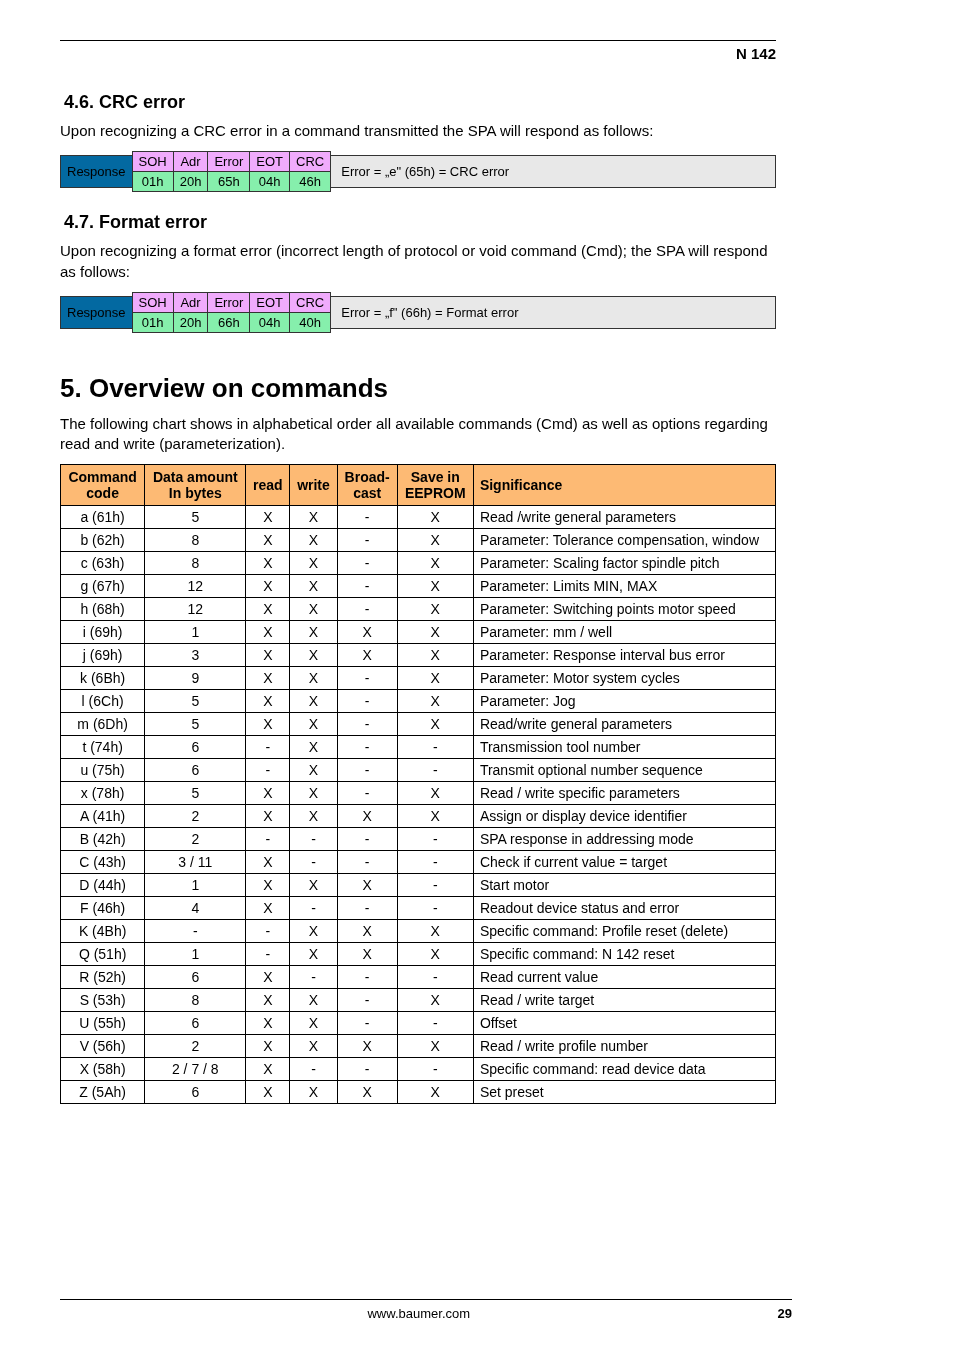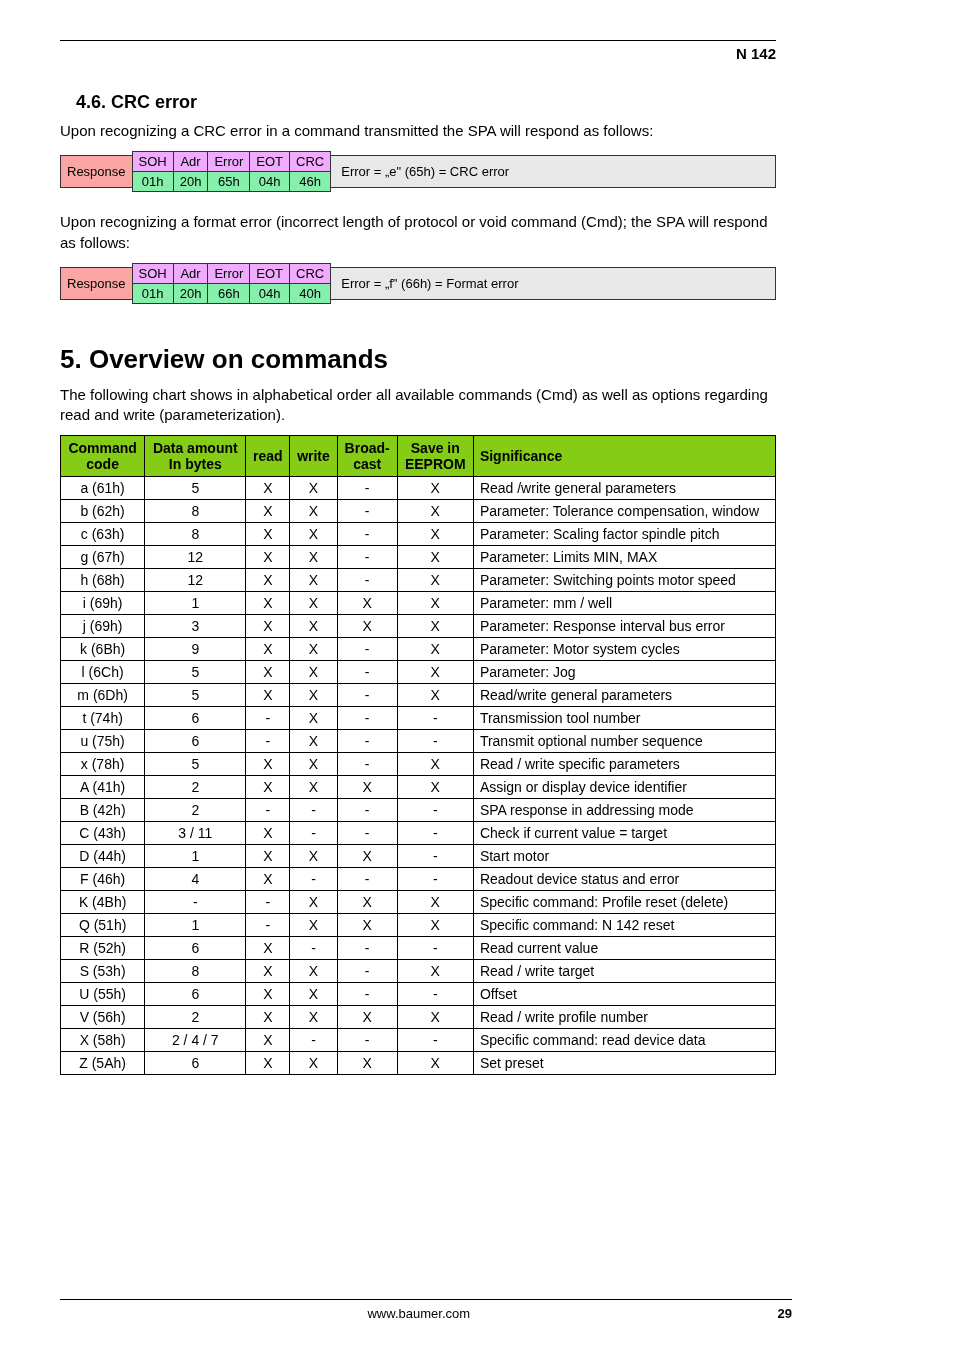--- a/index.html
+++ b/index.html
@@ -23,21 +23,21 @@
   }
   .doc-id {
     text-align: right;
     font-weight: bold;
     font-size: 15px;
     margin-bottom: 30px;
   }
   h2.section-title {
     font-size: 18px;
     font-weight: bold;
-    margin: 20px 0 8px 16px;
+    margin: 20px 0 8px 4px;
   }
   h1.chapter-title {
     font-size: 26px;
     font-weight: bold;
     margin: 40px 0 10px 0;
   }
   p.body {
     font-size: 15px;
     margin: 6px 0 10px 0;
     line-height: 1.35;
@@ -56,42 +56,42 @@
     background: #f0abfc;
     font-weight: normal;
   }
   .packet-wrap {
     display: flex;
     align-items: center;
     gap: 0;
     margin-bottom: 20px;
   }
   .packet-label {
-    background: #fca5a5;
+    background: #0369a1;
     border: 1px solid #333;
     font-size: 13px;
     padding: 8px 6px;
     border-right: none;
   }
   .packet-note {
     font-size: 13px;
     background: #e8e8e8;
     padding: 8px 10px;
     border: 1px solid #333;
     border-left: none;
     flex: 1;
   }
   table.cmd {
     border-collapse: collapse;
     font-size: 14px;
     width: 100%;
     margin-top: 10px;
   }
   table.cmd th {
-    background: #84cc16;
+    background: #fdba74;
     border: 1px solid #000;
     padding: 4px 6px;
     font-weight: bold;
     text-align: left;
   }
   table.cmd th.center {
     text-align: center;
   }
   table.cmd td {
     border: 1px solid #000;
@@ -138,20 +138,21 @@
         <td>20h</td>
         <td>65h</td>
         <td>04h</td>
         <td>46h</td>
       </tr>
     </tbody>
       </table>
     <div class="packet-note">Error = „e" (65h)  = CRC error</div>
   </div>
 
+  <h2 class="section-title">4.7.   Format error</h2>
   <p class="body">Upon recognizing a format error (incorrect length of protocol or void command (Cmd); the SPA will respond as follows:</p>
 
   <div class="packet-wrap">
     <div class="packet-label">Response</div>
     <table class="packet">
       <tbody>
           <tr>
         <th>SOH</th>
         <th>Adr</th>
         <th>Error</th>
@@ -405,21 +406,21 @@
           <td class="center">V  (56h)</td>
           <td class="center">2</td>
           <td class="center">X</td>
           <td class="center">X</td>
           <td class="center">X</td>
           <td class="center">X</td>
           <td>Read / write profile number</td>
         </tr>
         <tr>
           <td class="center">X  (58h)</td>
-          <td class="center">2 / 4 / 7</td>
+          <td class="center">2 / 7 / 8</td>
           <td class="center">X</td>
           <td class="center">-</td>
           <td class="center">-</td>
           <td class="center">-</td>
           <td>Specific command: read device data</td>
         </tr>
         <tr>
           <td class="center">Z  (5Ah)</td>
           <td class="center">6</td>
           <td class="center">X</td>

